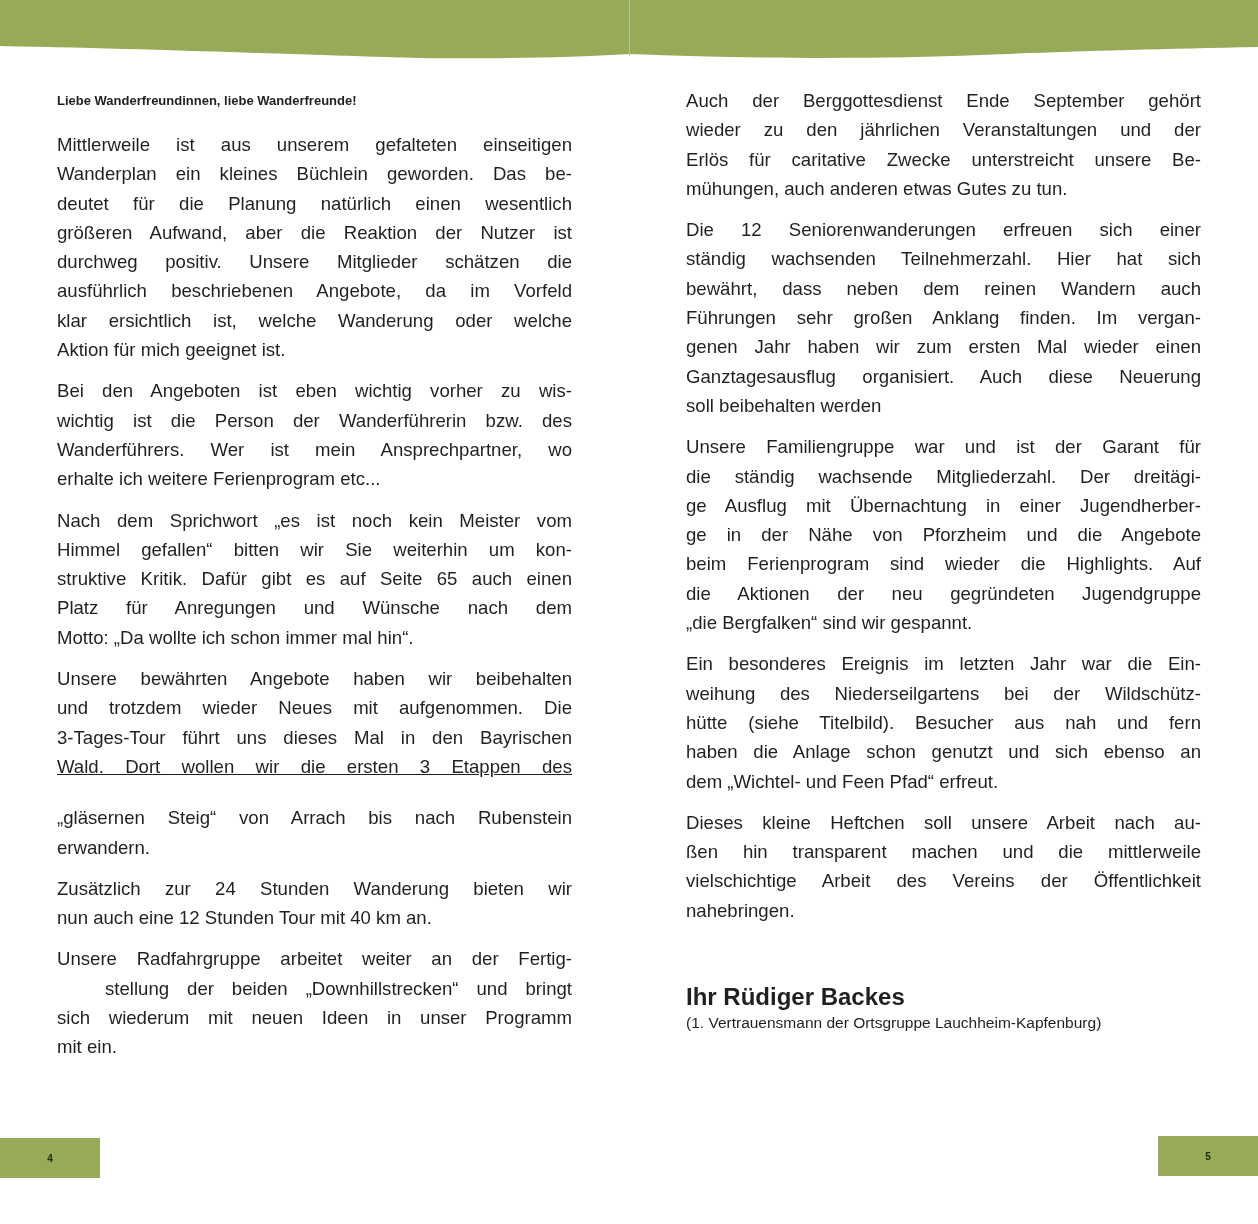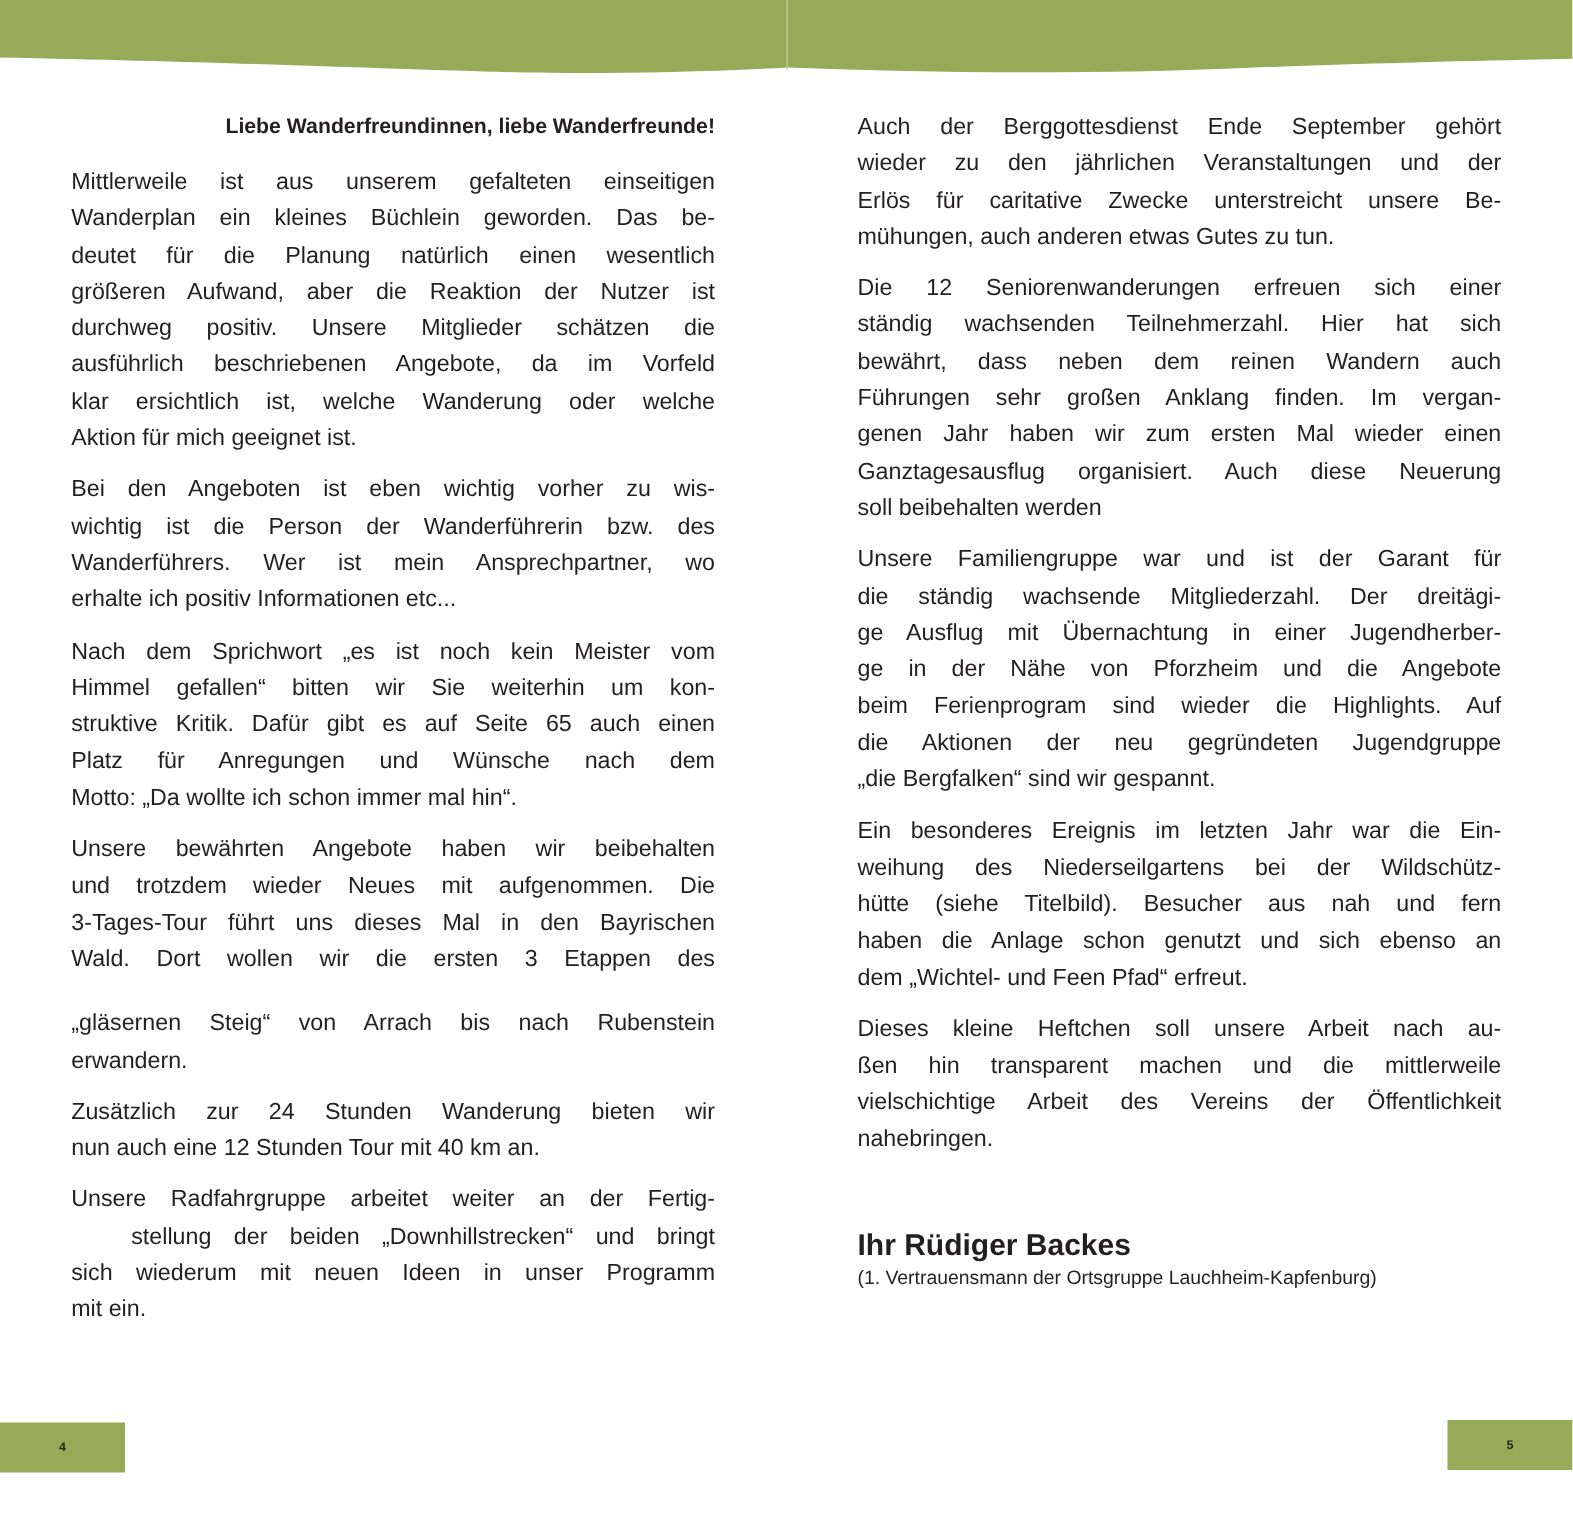--- a/index.html
+++ b/index.html
@@ -3,21 +3,21 @@
 <meta charset="utf-8">
 <style>
   html, body { margin: 0; padding: 0; background: #ffffff; }
   body { width: 1258px; height: 1224px; position: relative; overflow: hidden;
          font-family: "Liberation Sans", "DejaVu Sans", sans-serif; color: #231f20; }
   .band { position: absolute; left: 0; top: 0; width: 1258px; height: 70px; }
   .fold { position: absolute; left: 629px; top: 0; width: 1px; height: 56px; background: #b6c98e; }
   .col { position: absolute; width: 515px; }
   .col.left { left: 57px; top: 86px; }
   .col.right { left: 686px; top: 86px; }
-  .heading { font-weight: bold; font-size: 17px; line-height: 30px; height: 30px; margin-bottom: 14px; white-space: nowrap; text-align: right; }
+  .heading { font-weight: bold; font-size: 13px; line-height: 30px; height: 30px; margin-bottom: 14px; white-space: nowrap; }
   .para { margin-bottom: 12px; }
   .line { font-size: 18.6px; line-height: 29.3px; height: 29.3px; white-space: nowrap;
           text-align: justify; text-align-last: justify; overflow: visible; }
   .line.last { text-align-last: left; }
   .sign-name { font-weight: bold; font-size: 24px; line-height: 28px; margin-top: 58px; white-space: nowrap; }
   .sign-role { font-size: 15.5px; line-height: 24px; white-space: nowrap; }
   .pagebox { position: absolute; width: 100px; height: 40px; background: #96aa58;
              font-family: "Liberation Sans", sans-serif; font-weight: bold; font-size: 10px;
              color: #1e2a10; display: flex; align-items: center; justify-content: center; }
   .pagebox.left { left: 0; top: 1138px; }
@@ -43,34 +43,34 @@
         <div class="line" style="text-align-last: justify;">größeren Aufwand, aber die Reaktion der Nutzer ist</div>
         <div class="line" style="text-align-last: justify;">durchweg positiv. Unsere Mitglieder schätzen die</div>
         <div class="line" style="text-align-last: justify;">ausführlich beschriebenen Angebote, da im Vorfeld</div>
         <div class="line" style="text-align-last: justify;">klar ersichtlich ist, welche Wanderung oder welche</div>
         <div class="line last" style="text-align-last: left;">Aktion für mich geeignet ist.</div>
       </div>
       <div class="para">
         <div class="line" style="text-align-last: justify;">Bei den Angeboten ist eben wichtig vorher zu wis-</div>
         <div class="line" style="text-align-last: justify;">wichtig ist die Person der Wanderführerin bzw. des</div>
         <div class="line" style="text-align-last: justify;">Wanderführers. Wer ist mein Ansprechpartner, wo</div>
-        <div class="line last" style="text-align-last: left;">erhalte ich positiv Informationen etc...</div>
+        <div class="line last" style="text-align-last: left;">erhalte ich weitere Ferienprogram etc...</div>
       </div>
       <div class="para">
         <div class="line" style="text-align-last: justify;">Nach dem Sprichwort „es ist noch kein Meister vom</div>
         <div class="line" style="text-align-last: justify;">Himmel gefallen“ bitten wir Sie weiterhin um kon-</div>
         <div class="line" style="text-align-last: justify;">struktive Kritik. Dafür gibt es auf Seite 65 auch einen</div>
         <div class="line" style="text-align-last: justify;">Platz für Anregungen und Wünsche nach dem</div>
         <div class="line last" style="text-align-last: left;">Motto: „Da wollte ich schon immer mal hin“.</div>
       </div>
       <div class="para">
         <div class="line" style="text-align-last: justify;">Unsere bewährten Angebote haben wir beibehalten</div>
         <div class="line" style="text-align-last: justify;">und trotzdem wieder Neues mit aufgenommen. Die</div>
         <div class="line" style="text-align-last: justify;">3-Tages-Tour führt uns dieses Mal in den Bayrischen</div>
-        <div class="line" style="text-align-last: justify;">Wald. Dort wollen wir die ersten 3 Etappen des</div>
+        <div class="line" style="text-align-last: justify; text-decoration: underline;">Wald. Dort wollen wir die ersten 3 Etappen des</div>
         <div class="line" style="text-align-last: justify; margin-top: 22px;">„gläsernen Steig“ von Arrach bis nach Rubenstein</div>
         <div class="line last" style="text-align-last: left;">erwandern.</div>
       </div>
       <div class="para">
         <div class="line" style="text-align-last: justify;">Zusätzlich zur 24 Stunden Wanderung bieten wir</div>
         <div class="line last" style="text-align-last: left;">nun auch eine 12 Stunden Tour mit 40 km an.</div>
       </div>
       <div class="para">
         <div class="line" style="text-align-last: justify;">Unsere Radfahrgruppe arbeitet weiter an der Fertig-</div>
         <div class="line" style="text-align-last: justify; margin-left: 48px;">stellung der beiden „Downhillstrecken“ und bringt</div>

